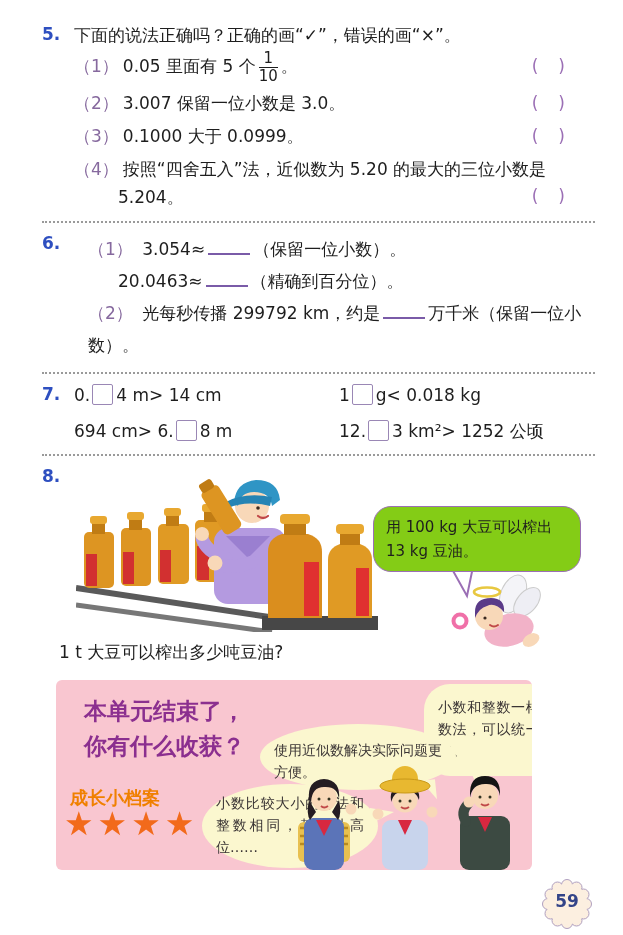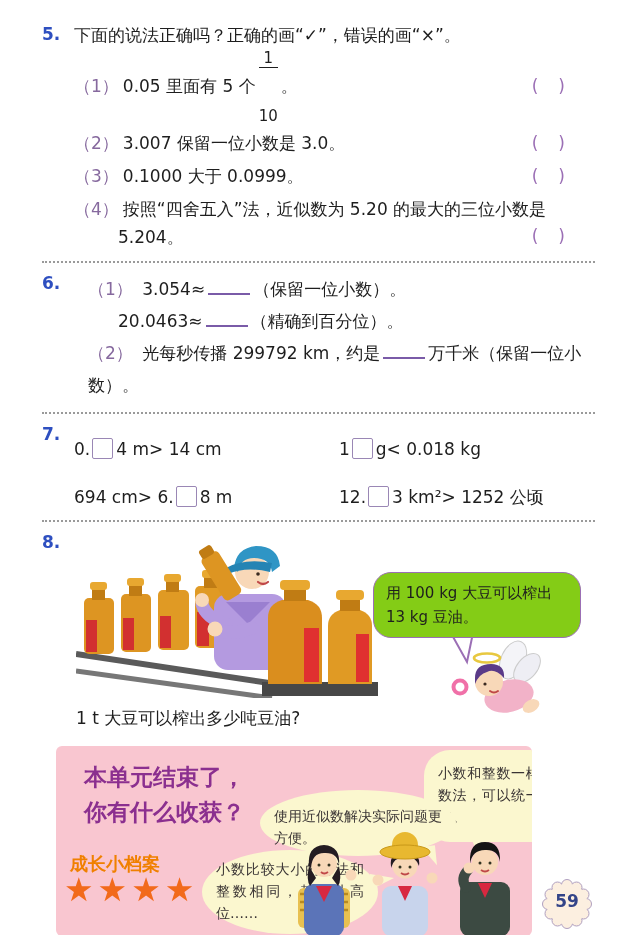--- a/index.html
+++ b/index.html
@@ -13,38 +13,38 @@
   .qbody { flex:1; }
 
   
   .q5-item { display:flex; align-items:center; padding:3px 30px 3px 0; line-height:1.6; }
   .item-label { color:#86699e; margin-right:4px; white-space:nowrap; }
   .parens { margin-left:auto; color:#9b6fb5; white-space:nowrap; }
   .paren-close { margin-left:20px; }
   .frac { display:inline-block; vertical-align:middle; text-align:center; line-height:1.1;
           margin:0 3px; font-size:15px; }
   .frac .num { display:block; border-bottom:1.4px solid #1e1e1e; padding:0 4px; }
-  .frac .den { display:block;margin-top:40px; }
+  .frac .den { display:block; }
   .q5-item4-line2 { display:flex; padding:2px 30px 2px 0; }
   .q5-item4-line2 .indent { width:44px; }
 
   
   .divider { border-top:2px dotted #9a9a9a; margin:10px 0 10px 0; }
 
   
   .q6-line { line-height:1.9;margin-left:14px; }
   .blank { display:inline-block; width:42px; height:14px; border-bottom:2px solid #7a5ba8;
            vertical-align:baseline; margin:0 3px; }
   .q6-indent { margin-left:44px; }
 
   
   .abox { display:inline-block; width:21px; height:21px; border:1.5px solid #9a87b5;
           border-radius:2px; background:#fff; vertical-align:middle; margin:0 3px 3px 2px; }
   .abox.small { width:19px; height:19px; }
-  .q7-grid { display:grid; grid-template-columns: 265px 1fr; row-gap:24px; margin-top:14px; }
+  .q7-grid { display:grid; grid-template-columns: 265px 1fr; row-gap:12px; }
   .q7-cell { white-space:nowrap; }
 
   
   .q8-scene { position:relative; height:198px; margin-top:4px; }
   .q8-num { position:absolute; left:0; top:2; }
   .factory { position:absolute; left:34px; top:0; }
   .q8-bubble { position:absolute; right:14px; top:40px; width:208px; background:#84cc16;
                border:1.6px solid #9b6fb5; border-radius:18px; padding:8px 12px;
                font-size:15px; line-height:1.6; z-index:2; }
   .q8-tail { position:absolute; right:118px; top:92px; z-index:1; }
@@ -249,21 +249,21 @@
         <ellipse cx="62" cy="62" rx="25" ry="16" fill="#f2b2c8" transform="rotate(-14 62 62)"></ellipse>
         <ellipse cx="84" cy="72" rx="9" ry="6" fill="#f8d8b8" transform="rotate(-30 84 72)"></ellipse>
         <circle cx="42" cy="48" r="14" fill="#f8d8b8"></circle>
         <path d="M28 44 Q28 30 44 30 Q58 30 57 44 Q48 34 40 38 Q32 40 28 50 Z" fill="#5a3a88"></path>
         <ellipse cx="40" cy="24" rx="13" ry="4.5" fill="none" stroke="#e8c840" stroke-width="2.6"></ellipse>
         <circle cx="38" cy="50" r="1.6" fill="#3a2a20"></circle>
         <path d="M43 57 q4 3 8 0" stroke="#c04848" stroke-width="2" fill="none" stroke-linecap="round"></path>
         <circle cx="13" cy="53" r="6.5" fill="none" stroke="#f070a8" stroke-width="4"></circle>
       </svg>
 
-      <div class="q8-question" style="position:absolute; left:0; bottom:0; margin-left:34px;">1 t 大豆可以榨出多少吨豆油?</div>
+      <div class="q8-question" style="position:absolute; left:0; bottom:0; margin-left:17px;">1 t 大豆可以榨出多少吨豆油?</div>
     </div>
 
     <div class="panel">
       <div class="panel-title">
         <div>本单元结束了，</div>
         <div>你有什么收获？</div>
       </div>
       <div class="archive">成长小档案</div>
       <div class="stars">★★★★</div>
 

